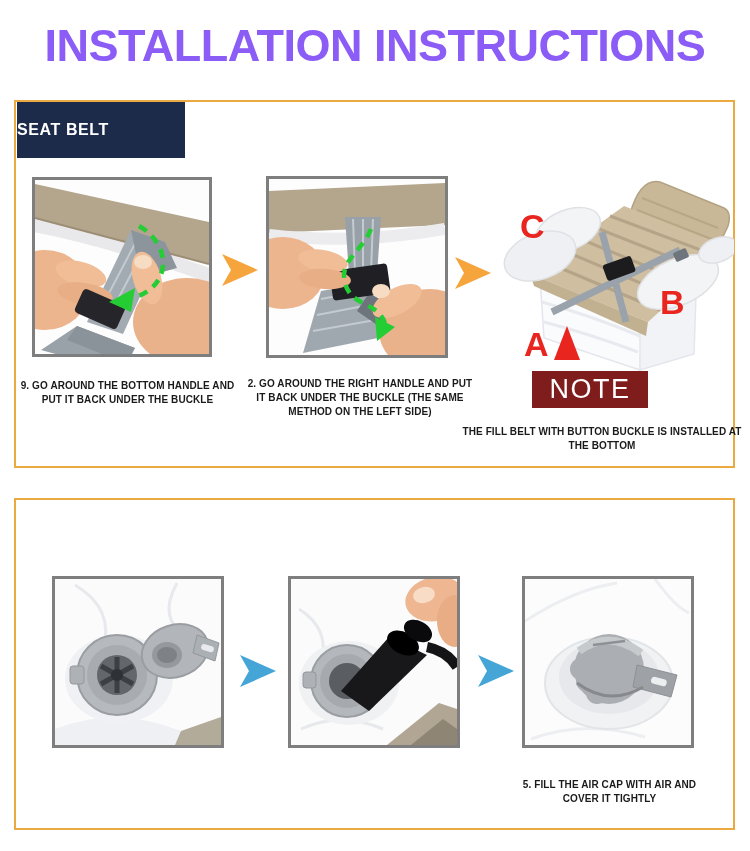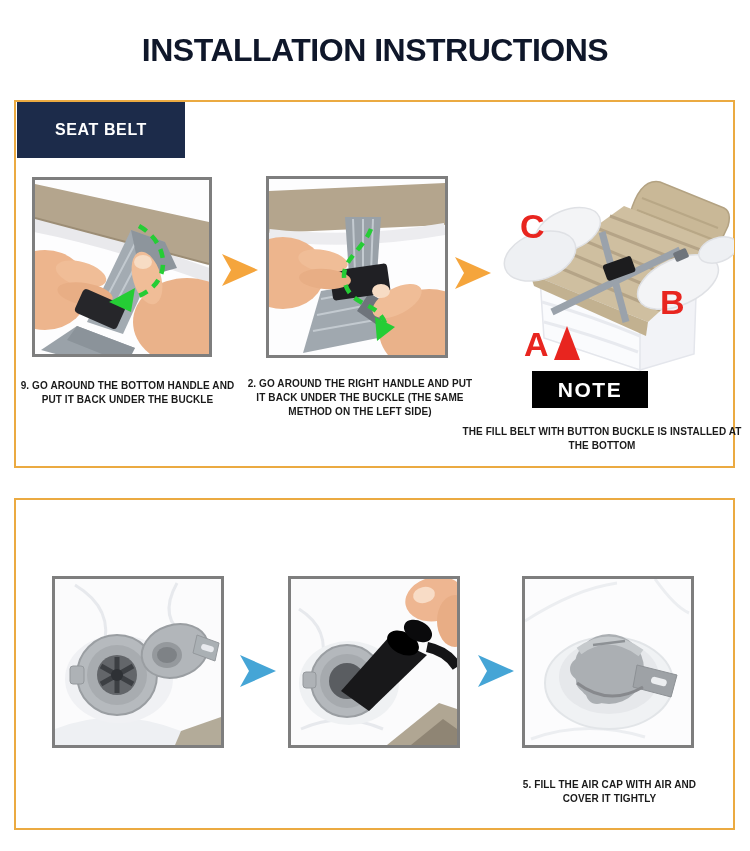--- a/index.html
+++ b/index.html
@@ -3,30 +3,30 @@
 <meta charset="utf-8">
 <style>
   * { margin:0; padding:0; box-sizing:border-box; }
   body { background:#ffffff; font-family:"Liberation Sans", sans-serif; }
   #page {
     position:relative; width:750px; height:851px; margin:0 auto;
     background:#ffffff; overflow:hidden;
   }
   .page-title {
     position:absolute; top:20px; left:0; width:750px; text-align:center;
-    font-size:32px; font-weight:bold; letter-spacing:-0.5px; color:#0f172a;margin-top:12px;
+    font-size:45px; font-weight:bold; letter-spacing:-0.5px; color:#8b5cf6;
   }
   .section-box {
     position:absolute; border:2px solid #EBAA41; background:#ffffff;
   }
   #section-seatbelt { left:14px; top:100px; width:721px; height:368px; }
   #section-inflate  { left:14px; top:498px; width:721px; height:332px; }
   .badge {
     position:absolute; background:#1C2B4A; color:#ffffff; z-index:5;
-    display:flex; flex-direction:row; align-items:center; justify-content:center;
+    display:flex; flex-direction:row; align-items:center; justify-content:space-between;
     font-weight:bold; text-align:center;
   }
   #badge-seatbelt { left:17px; top:102px; width:168px; height:56px; font-size:16px; line-height:1.35; letter-spacing:0.6px; }
   #badge-inflate  { left:15px; top:494px; width:172px; height:59px; font-size:19px; letter-spacing:0.4px; }
   .photo {
     position:absolute; border:3px solid #7E7E7E; background:#fdfdfe; z-index:2;
   }
   .photo svg { display:block; }
   #photo-step1 { left:32px;  top:177px; width:180px; height:180px; }
   #photo-step2 { left:266px; top:176px; width:182px; height:182px; }
@@ -40,23 +40,23 @@
   #arrow-s2-1 { left:240px; top:655px; }
   #arrow-s2-2 { left:478px; top:655px; }
   .caption {
     position:absolute; font-size:10px; font-weight:bold; color:#1a1a1a;
     text-align:center; line-height:1.4; letter-spacing:0.1px; z-index:4;
   }
   #cap-s1-1 { left:15px;  top:379px; width:225px; }
   #cap-s1-2 { left:244px; top:377px; width:232px; }
   #note-badge {
     position:absolute; left:532px; top:371px; width:116px; height:37px;
-    background:#000000; color:#ffffff; z-index:6;
+    background:#7f1d1d; color:#ffffff; z-index:6;
     display:flex; align-items:center; justify-content:center;
-    font-size:21px; font-weight:bold; letter-spacing:1.5px;
+    font-size:27px; font-weight:normal; letter-spacing:1.5px;
   }
   #note-text { left:458px; top:425px; width:288px; }
   #cap-s2-1 { left:45px;  top:779px; width:190px; }
   #cap-s2-2 { left:275px; top:776px; width:200px; }
   #cap-s2-3 { left:512px; top:778px; width:195px; }
   .red-letter { font-family:"Liberation Sans", sans-serif; font-weight:bold; fill:#E8251F; }
 </style>
 </head>
 <body>
 

